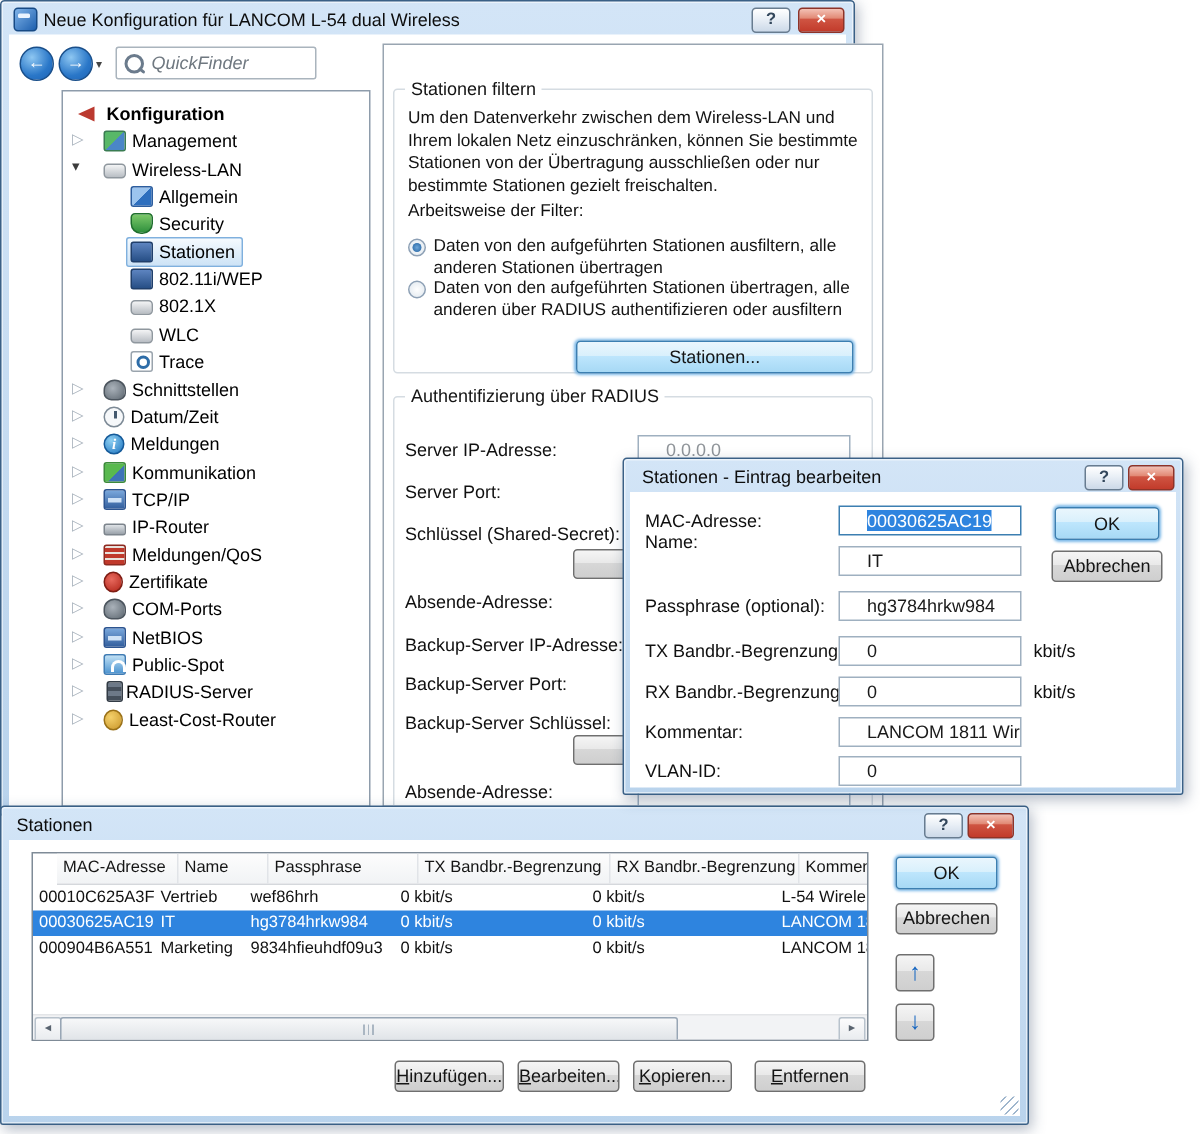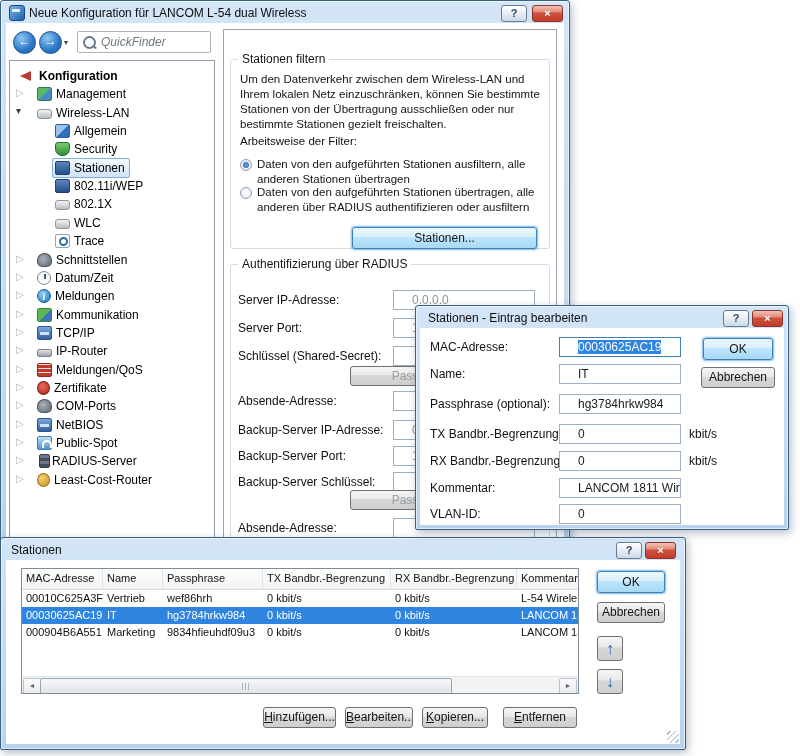--- a/index.html
+++ b/index.html
@@ -12,21 +12,21 @@
   .titlebar-text{position:absolute;top:5px;font-size:12px;color:#0d0d0d;white-space:nowrap;}
   .cap-btn{position:absolute;top:4px;height:17px;box-sizing:border-box;border-radius:3px;
            text-align:center;font-size:11px;font-weight:bold;line-height:15px;}
   .btn-help{width:26px;border:1px solid #687c90;color:#33475c;
             background:linear-gradient(#ffffff,#e9eff6 45%,#ccd9e8);}
   .btn-close{width:31px;border:1px solid #8e3328;color:#fff;
              background:linear-gradient(#f3c1b5,#e28b77 40%,#cf5442 46%,#c23b2b);}
   .app-icon{position:absolute;left:8px;top:4px;width:14px;height:14px;border-radius:3px;
             background:linear-gradient(135deg,#7fb3e8,#1d5fae);border:1px solid #174a85;}
   .app-icon::after{content:"";position:absolute;left:2px;top:3px;width:8px;height:3px;background:#eaf4ff;border-radius:1px;}
-  .panel{position:absolute;background:#fff;border:1px solid #8e9cab;box-sizing:border-box;overflow:hidden;}
+  .panel{position:absolute;background:#fff;border:1px solid #8e9cab;box-sizing:border-box;overflow:hidden;margin-left:32px;}
   
   .nav-btn{position:absolute;width:21px;height:21px;border-radius:50%;border:1px solid #1a4f8a;
            background:radial-gradient(circle at 35% 30%,#8ec7f2,#2a77c8 60%,#1c62b5);
            color:#fff;text-align:center;line-height:19px;font-size:12px;font-weight:bold;}
   .caret{position:absolute;font-size:8px;color:#444;}
   .qfbox{position:absolute;height:22px;box-sizing:border-box;border:1px solid #aab4bd;border-radius:2px;
          background:#fff;display:flex;align-items:center;padding:0 5px;gap:5px;}
   .mag{width:9px;height:9px;border:2px solid #6b7b8c;border-radius:50%;position:relative;flex:none;}
   .mag::after{content:"";position:absolute;left:7px;top:8px;width:5px;height:2px;background:#6b7b8c;
               transform:rotate(40deg);border-radius:1px;}
@@ -84,21 +84,21 @@
          background:radial-gradient(#6ea6d8,#1f5f9e);}
   .btn{position:absolute;box-sizing:border-box;border:1px solid #6f6f6f;border-radius:3px;
        background:linear-gradient(#f5f5f5,#e9e9e9 45%,#d7d7d7 46%,#cfcfcf);
        font-size:12px;color:#151515;text-align:center;line-height:19px;white-space:nowrap;overflow:hidden;}
   .btn.focused{border-color:#3c7fb1;box-shadow:0 0 2px 1px #7ab8e8;
        background:linear-gradient(#eaf6fd,#d9f0fc 45%,#bee6fd 46%,#a7d9f5);}
   .btn.dis{color:#9aa0a6;}
   .arrow-glyph{color:#1565c0;font-weight:bold;font-size:16px;line-height:23px;}
   
   .sttable{position:absolute;background:#fff;border:1px solid #7f8b97;box-sizing:border-box;overflow:hidden;}
-  .thead{position:absolute;left:0;top:0;right:0;height:20px;display:flex;
+  .thead{position:absolute;left:16px;top:0;right:0;height:20px;display:flex;
          background:linear-gradient(#fdfdfd,#f1f3f5);border-bottom:1px solid #d5d8dc;}
   .hcell{box-sizing:border-box;border-right:1px solid #e1e4e8;padding:3px 0 0 4px;font-size:11px;
          color:#151515;white-space:nowrap;overflow:hidden;flex:none;}
   .tr{position:absolute;left:0;right:0;height:17px;display:flex;}
   .tcell{box-sizing:border-box;padding:2px 0 0 4px;font-size:11px;white-space:nowrap;overflow:hidden;flex:none;}
   .selrow{background:#2e84df;color:#fff;}
   .sbar{position:absolute;height:17px;background:#f2f3f5;border-top:1px solid #e3e5e8;box-sizing:border-box;}
   .sbtn{position:absolute;top:1px;width:16px;height:15px;border:1px solid #b8c2cc;border-radius:2px;
         background:linear-gradient(#fcfcfd,#e8ebee);text-align:center;font-size:7px;line-height:14px;color:#5a6470;}
   .sthumb{position:absolute;top:1px;height:15px;border:1px solid #98a6b5;border-radius:2px;
@@ -321,21 +321,21 @@
 <div class="window" style="left:415px;top:305px;width:372px;height:223px;z-index:3;">
   <div class="winbg" style="left:4px;top:22px;width:364px;height:197px;"></div>
   <div class="titlebar-text" style="left:12px;">Stationen - Eintrag bearbeiten</div>
   <div class="cap-btn btn-help" style="left:307px;">?</div>
   <div class="cap-btn btn-close" style="left:336px;">×</div>
 
   <div class="btn focused" style="left:287px;top:32px;width:70px;height:22px;line-height:20px;">OK</div>
   <div class="btn" style="left:285px;top:61px;width:74px;height:21px;">Abbrechen</div>
 <div class="flabel" style="left: 14px; top: 34px;">MAC-Adresse:</div>
     <div class="tbox foc" style="left: 143px; top: 31px; width: 122px;"><span class="selval">00030625AC19</span></div>
-    <div class="flabel" style="left: 14px; top: 61px; text-align: right;">Name:</div>
+    <div class="flabel" style="left: 14px; top: 48px; text-align: right;">Name:</div>
     <div class="tbox" style="left: 143px; top: 58px; width: 122px;">IT</div>
     <div class="flabel" style="left: 14px; top: 91px;">Passphrase (optional):</div>
     <div class="tbox" style="left: 143px; top: 88px; width: 122px;">hg3784hrkw984</div>
     <div class="flabel" style="left: 14px; top: 121px;">TX Bandbr.-Begrenzung:</div>
     <div class="tbox" style="left: 143px; top: 118px; width: 122px;">0</div>
     <div class="flabel" style="left: 273px; top: 121px;">kbit/s</div>
     <div class="flabel" style="left: 14px; top: 148px;">RX Bandbr.-Begrenzung:</div>
     <div class="tbox" style="left: 143px; top: 145px; width: 122px;">0</div>
     <div class="flabel" style="left: 273px; top: 148px;">kbit/s</div>
     <div class="flabel" style="left: 14px; top: 175px;">Kommentar:</div>

